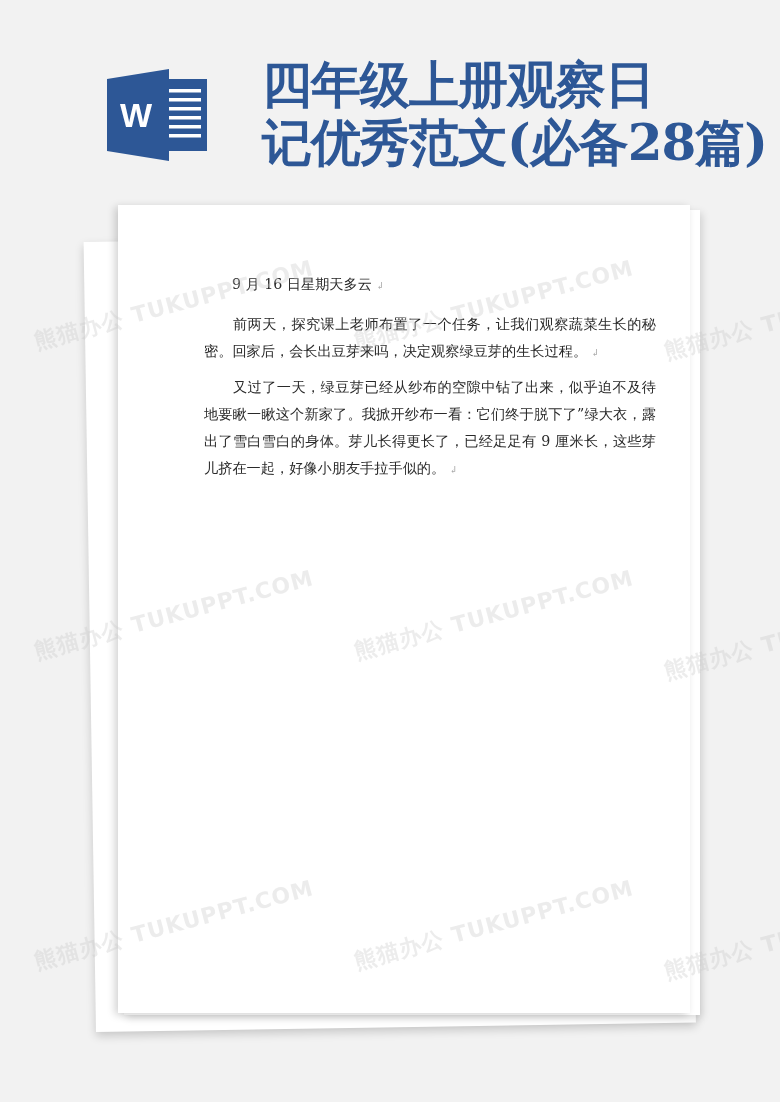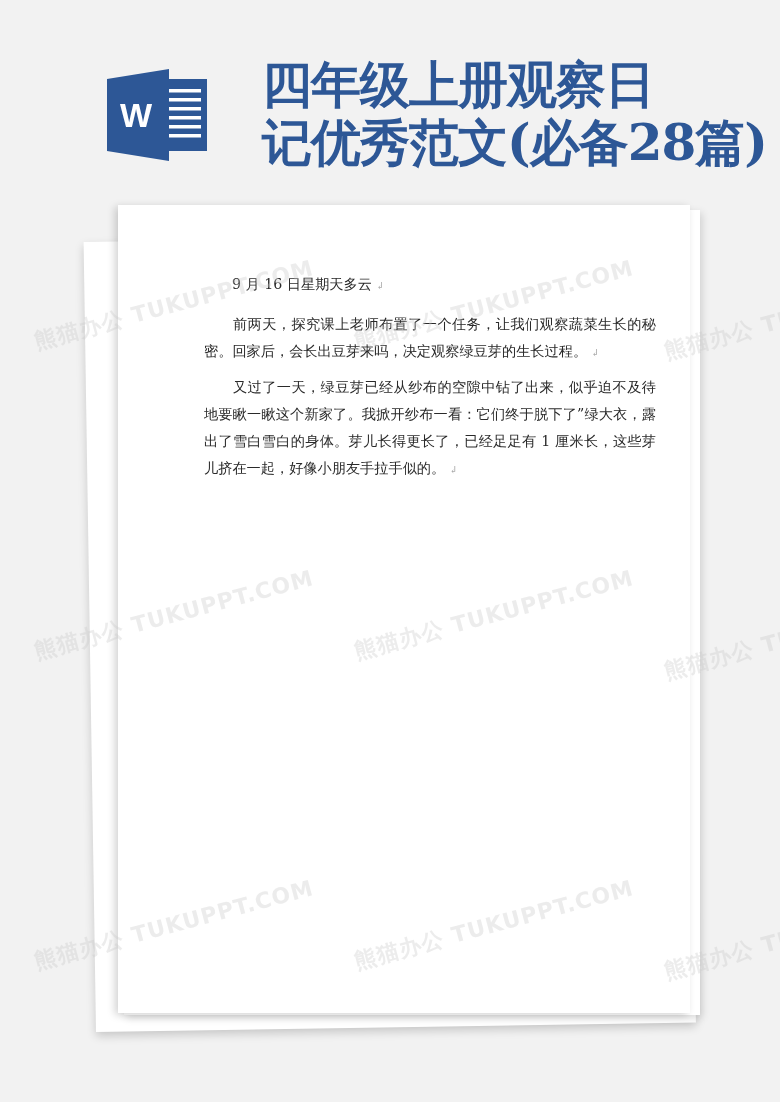--- a/index.html
+++ b/index.html
@@ -66,21 +66,21 @@
 
 <div class="sheet-back2"></div>
 <div class="sheet-back1"></div>
 
 <div class="sheet">
   <div class="content">
     <div class="date-line">
       <span>9 月 16 日星期天多云</span><span class="mark">↲</span>
     </div>
     <p class="para"><span>前两天，探究课上老师布置了一个任务，让我们观察蔬菜生长的秘密。回家后，会长出豆芽来吗，决定观察绿豆芽的生长过程。</span><span class="mark">↲</span></p>
-    <p class="para"><span>又过了一天，绿豆芽已经从纱布的空隙中钻了出来，似乎迫不及待地要瞅一瞅这个新家了。我掀开纱布一看：它们终于脱下了”绿大衣，露出了雪白雪白的身体。芽儿长得更长了，已经足足有 1 厘米长，这些芽儿挤在一起，好像小朋友手拉手似的。</span><span class="mark">↲</span></p>
+    <p class="para"><span>又过了一天，绿豆芽已经从纱布的空隙中钻了出来，似乎迫不及待地要瞅一瞅这个新家了。我掀开纱布一看：它们终于脱下了”绿大衣，露出了雪白雪白的身体。芽儿长得更长了，已经足足有 9 厘米长，这些芽儿挤在一起，好像小朋友手拉手似的。</span><span class="mark">↲</span></p>
   </div>
 </div>
 
 <div class="wm" style="left:30px;top:290px">熊猫办公 TUKUPPT.COM</div>
 <div class="wm" style="left:350px;top:290px">熊猫办公 TUKUPPT.COM</div>
 <div class="wm" style="left:660px;top:300px">熊猫办公 TUKUPPT.COM</div>
 <div class="wm" style="left:30px;top:600px">熊猫办公 TUKUPPT.COM</div>
 <div class="wm" style="left:350px;top:600px">熊猫办公 TUKUPPT.COM</div>
 <div class="wm" style="left:660px;top:620px">熊猫办公 TUKUPPT.COM</div>
 <div class="wm" style="left:30px;top:910px">熊猫办公 TUKUPPT.COM</div>

